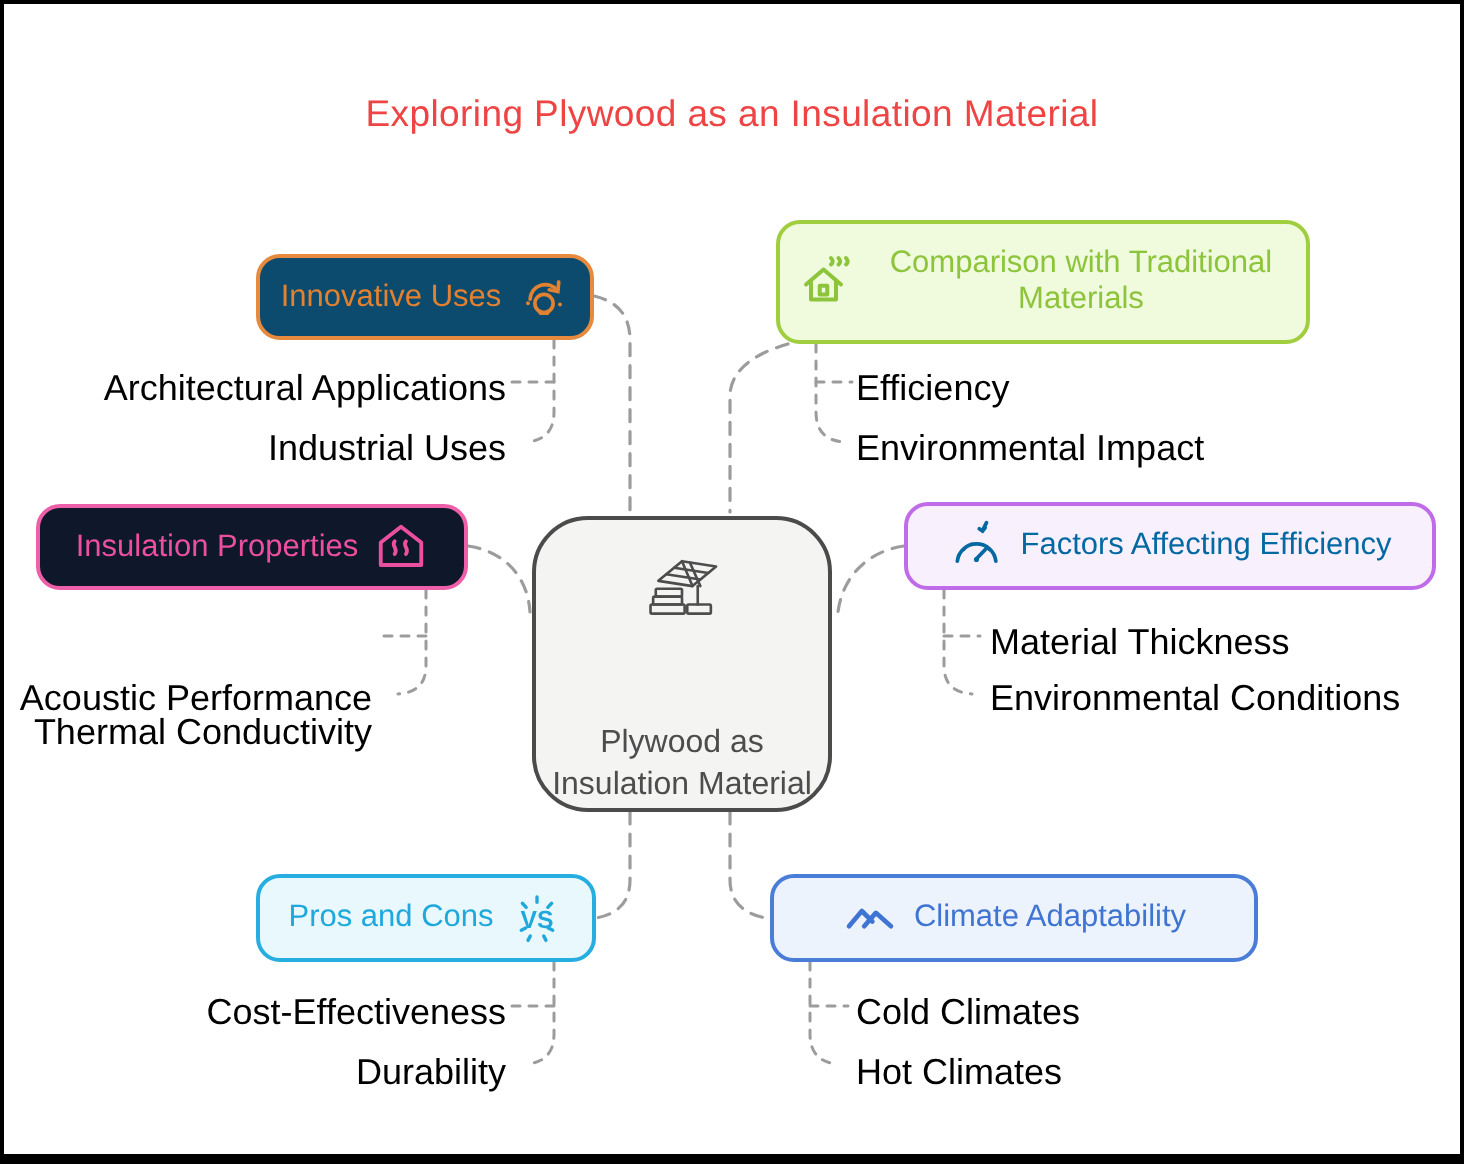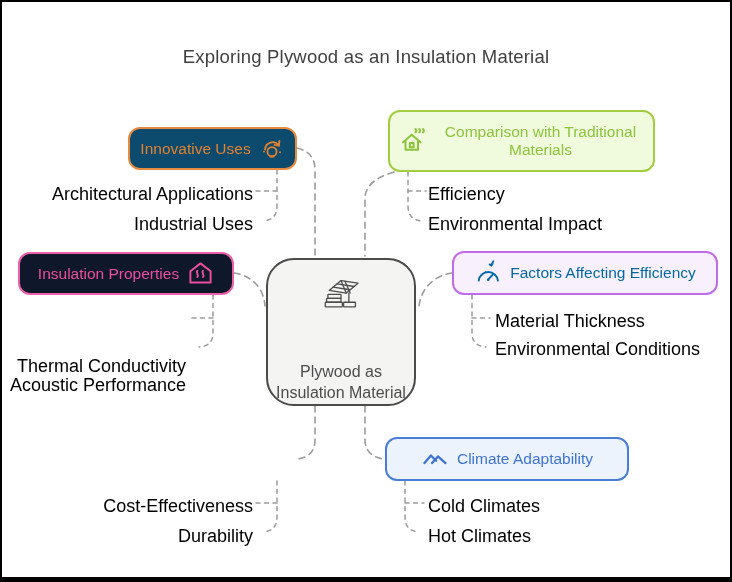--- a/index.html
+++ b/index.html
@@ -9,21 +9,21 @@
     width:732px; height:582px;
     background:#ffffff;
     border:2px solid #000;
     border-bottom-width:5px;
     font-family:"Liberation Sans", sans-serif;
     overflow:hidden;
   }
   .title {
     position:absolute; left:0; top:44px; width:100%;
     text-align:center;
-    font-size:18.5px; color:#404040; letter-spacing:.2px;
+    font-size:18.5px; color:#ef4444; letter-spacing:.2px;
   }
   svg.connectors {
     position:absolute; left:0; top:0; width:728px; height:575px;
     z-index:1; pointer-events:none;
   }
   .conn  { fill:none; stroke:#9C9C9C; stroke-width:1.6; stroke-dasharray:6 5; stroke-linecap:round; }
   .sconn { fill:none; stroke:#9C9C9C; stroke-width:1.5; stroke-dasharray:4 4.5; stroke-linecap:round; }
 
   .node {
     position:absolute; z-index:2;
@@ -59,21 +59,21 @@
   .sub {
     position:absolute; z-index:2;
     font-size:18px; color:#000000; white-space:nowrap;
   }
   .ra { text-align:right; }
   .s-aa  { right:477px; top:182px; }
   .s-iu  { right:477px; top:212px; }
   .s-ef  { left:426px;  top:182px; }
   .s-ei  { left:426px;  top:212px; }
   .s-tc  { right:544px; top:309px;margin-top:45px; }
-  .s-ap  { right:544px; top:337px;margin-top:36px; }
+  .s-ap  { right:544px; top:337px; }
   .s-mt  { left:493px;  top:309px; }
   .s-ec  { left:493px;  top:337px; }
   .s-ce  { right:477px; top:494px; }
   .s-du  { right:477px; top:524px; }
   .s-cc  { left:426px;  top:494px; }
   .s-hc  { left:426px;  top:524px; }
 </style>
 </head>
 <body>
 
@@ -158,20 +158,33 @@
       <circle cx="12.2" cy="17.8" r="1.1" fill="currentColor" stroke="none"></circle>
       <circle cx="6.8" cy="13.5" r="0.7" fill="currentColor" stroke="none"></circle>
       <circle cx="10" cy="11.2" r="0.7" fill="currentColor" stroke="none"></circle>
       <circle cx="17.6" cy="13.5" r="0.7" fill="currentColor" stroke="none"></circle>
       <path d="M16.5 2 L14.8 5.4"></path>
       <path d="M13.4 4.6 L14.8 5.6 L15.9 4.2"></path>
     </svg>
     <span>Factors Affecting Efficiency</span>
   </div>
 
+  <div class="node b-cyan">
+    <span>Pros and Cons</span>
+    <svg width="27" height="27" viewBox="0 0 24 24" fill="none" stroke="currentColor" stroke-linecap="round">
+      <text x="12" y="16" text-anchor="middle" font-size="11" font-weight="bold" fill="currentColor" stroke="none" font-family="'Liberation Sans',sans-serif">VS</text>
+      <path stroke-width="1.5" d="M12 2.2 V4.6"></path>
+      <path stroke-width="1.5" d="M5.5 5 L7.2 6.8"></path>
+      <path stroke-width="1.5" d="M18.5 5 L16.8 6.8"></path>
+      <path stroke-width="1.5" d="M5 17 L7 16"></path>
+      <path stroke-width="1.5" d="M19 17 L17 16"></path>
+      <path stroke-width="1.5" d="M8 21.5 L9 19.6"></path>
+      <path stroke-width="1.5" d="M16 21.5 L15 19.6"></path>
+    </svg>
+  </div>
 
   <div class="node b-blue">
     <svg width="28" height="28" viewBox="0 0 24 24" fill="none" stroke="currentColor" stroke-width="2" stroke-linejoin="round" stroke-linecap="round">
       <path d="M3 15.5 L8.5 9 L13 13.5"></path>
       <path d="M9.5 15.5 L14.5 9.8 L21 15.5"></path>
     </svg>
     <span>Climate Adaptability</span>
   </div>
 
   <div class="sub ra s-aa">Architectural Applications</div>

